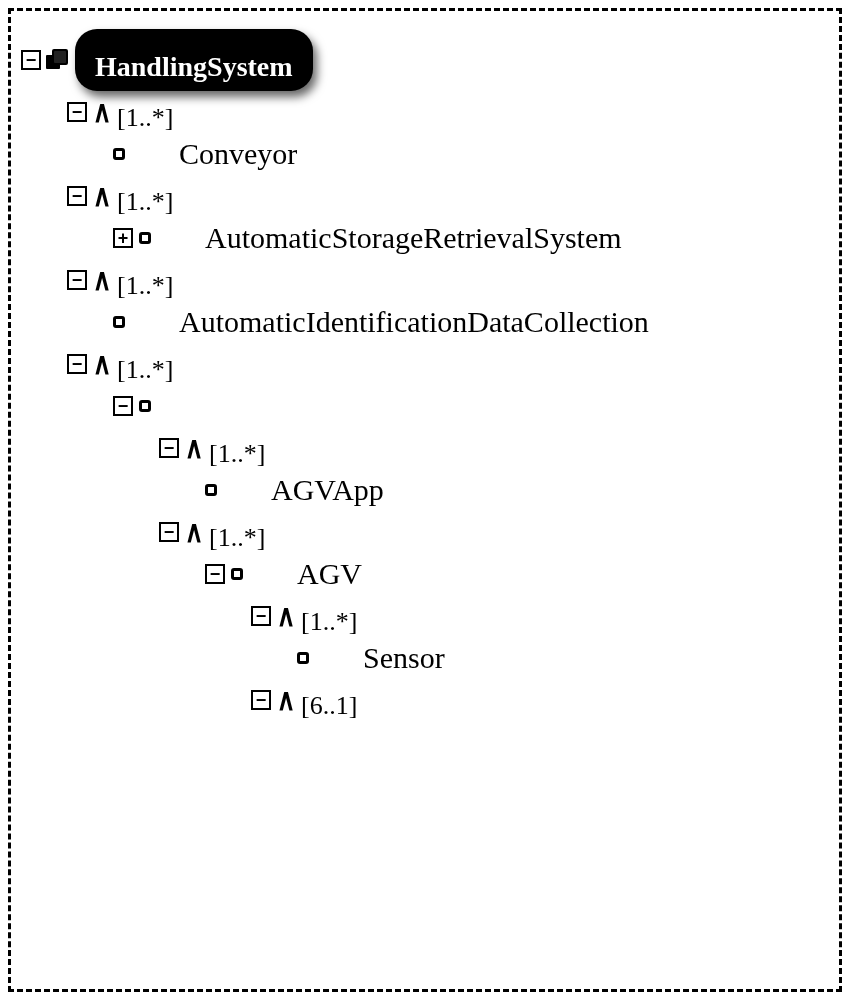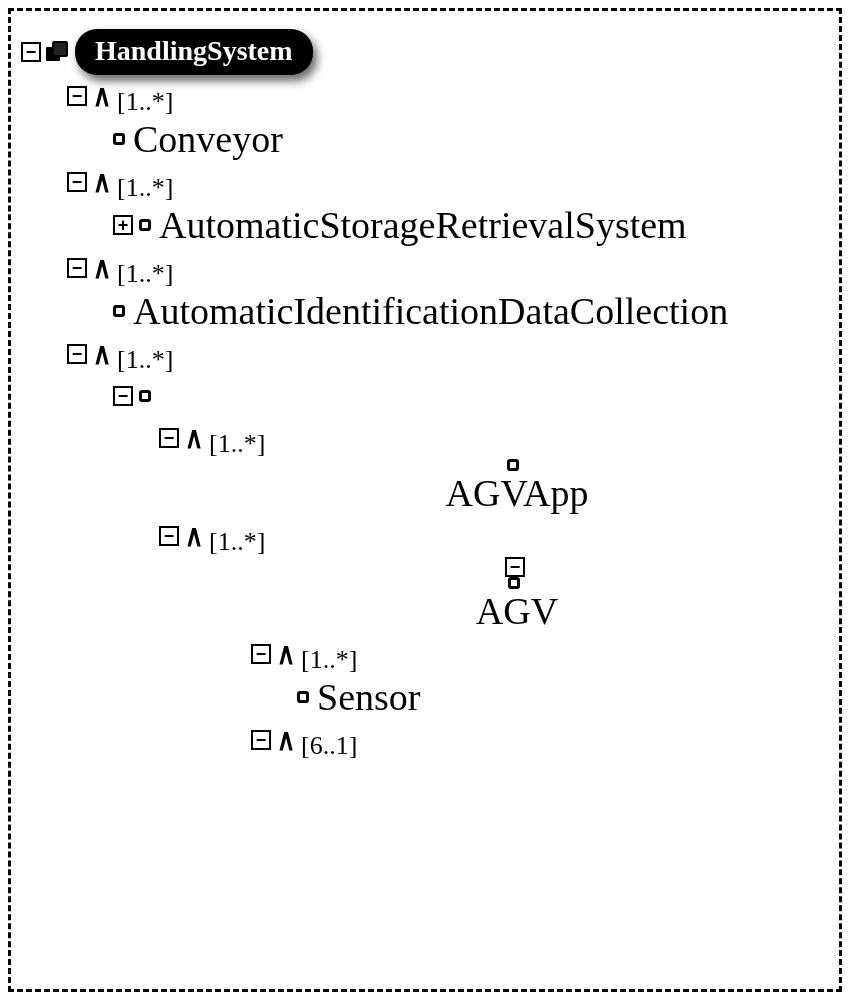--- a/index.html
+++ b/index.html
@@ -60,46 +60,47 @@
     background: #fff;
     border-radius: 3px;
     margin-right: 8px;
     flex-shrink: 0;
   }
   .root-label {
     background: #000;
     color: #fff;
     font-weight: bold;
     font-size: 28px;
-    padding: 6px 20px 8px 20px;
+    padding: 22px 20px 8px 20px;
     border-radius: 22px;
     box-shadow: 4px 6px 10px rgba(0,0,0,0.6);
     font-family: 'Times New Roman', Georgia, serif;
   }
   .cardinal {
     font-size: 26px;
     font-family: Georgia, serif;
     margin-left: 2px;
     position: relative;
     top: 6px;
   }
   .label {
-    font-size: 38px;
+    font-size: 30px;
     font-family: Georgia, 'Times New Roman', serif;
+    margin-left: 46px;
   }
   .row {
     display: flex;
     align-items: center;
     min-height: 42px;
   }
   .lv0 { margin-left: 0; }
   .lv1 { margin-left: 46px; }
   .lv2 { margin-left: 92px; }
   .lv3 { margin-left: 138px; }
-  .lv4 { margin-left: 184px; flex-direction: column; }
+  .lv4 { margin-left: 184px; }
   .lv5 { margin-left: 230px; }
   .lv6 { margin-left: 276px; }
 </style>
 </head>
 <body>
 
 <div class="container">
 
   <div class="row lv0">
     <span class="toggle">−</span>

